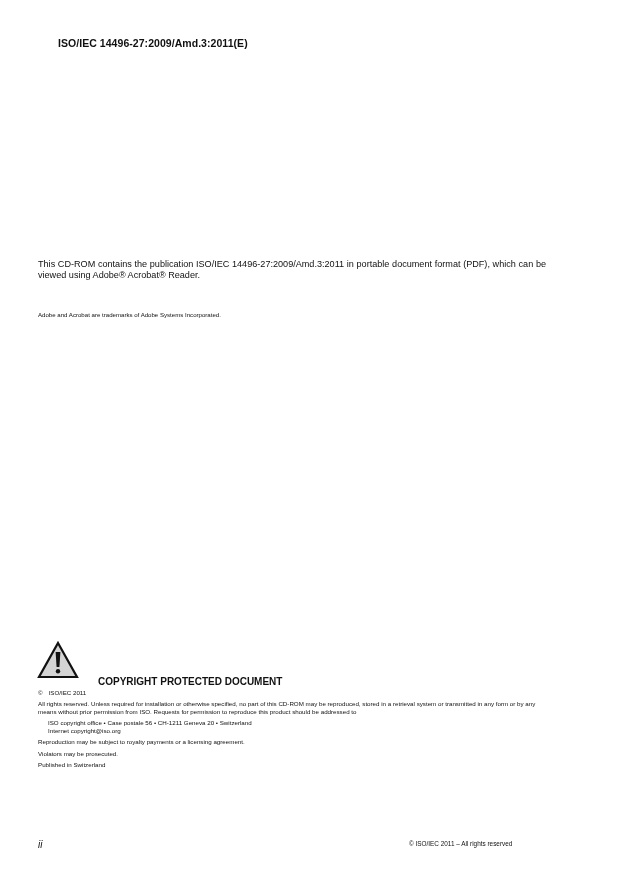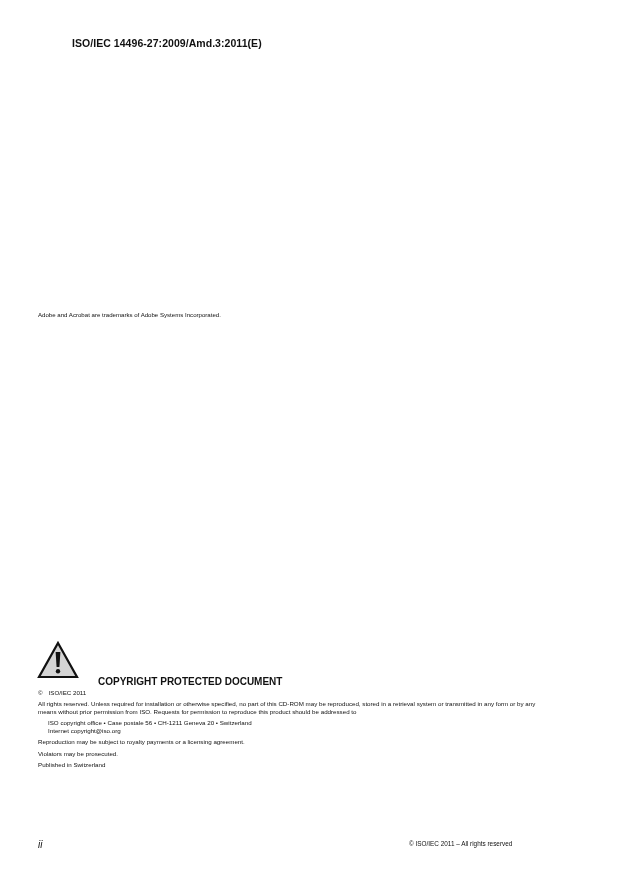--- a/index.html
+++ b/index.html
@@ -1,37 +1,38 @@
 <!DOCTYPE html>
 <html><head>
   <meta charset="utf-8">
   <style>
     html, body { margin: 0; padding: 0; background: #ffffff; }
     body { width: 620px; height: 877px; position: relative; overflow: hidden; font-family: "Liberation Sans", sans-serif; color: #111; }
     .page { position: absolute; inset: 0; }
-    .header-title { position: absolute; left: 52px; top: 37px; font-size: 10.5px; font-weight: bold; letter-spacing: 0.05px; padding-left: 20px; }
+    .header-title { position: absolute; left: 38px; top: 37px; font-size: 10.5px; font-weight: bold; letter-spacing: 0.05px; padding-left: 20px; }
     .intro { position: absolute; left: 38px; top: 259px; width: 508px; font-size: 9.1px; line-height: 11.4px; text-align: justify; text-align-last: left; }
     .trademark { position: absolute; left: 38px; top: 311px; font-size: 6.1px; }
     .warn-icon { position: absolute; left: 37px; top: 641px; width: 42px; height: 38px; }
     .copyright-heading { position: absolute; left: 98px; top: 676px; font-size: 10px; font-weight: bold; }
     .cp-block { position: absolute; left: 38px; top: 689px; width: 512px; font-size: 6.2px; line-height: 8.1px; }
     .cp-line { display: block; }
     .cp-sym { margin-right: 6px; }
     .gap { margin-top: 3px; }
     .indent { padding-left: 10px; }
     .footer-left { position: absolute; left: 38px; top: 839px; font-size: 10px; font-style: italic; }
     .footer-right { position: absolute; left: 409px; top: 840px; font-size: 6.4px; }
   </style>
 </head>
 <body>
 
 <div class="page">
 
   <div class="header-title">ISO/IEC 14496-27:2009/Amd.3:2011(E)</div>
 
+  <div class="intro">This CD-ROM contains the publication ISO/IEC 14496-27:2009/Amd.3:2011 in portable document format (PDF), which can be viewed using Adobe® Acrobat® Reader.</div>
 
   <div class="trademark">Adobe and Acrobat are trademarks of Adobe Systems Incorporated.</div>
 
   <svg class="warn-icon" viewBox="0 0 42 38">
     <polygon points="21,2 40,36 2,36" fill="#d4d4d4" stroke="#111" stroke-width="2.2" stroke-linejoin="miter"></polygon>
     <path d="M18.6,11 L23.4,11 L22.4,26 L19.6,26 Z" fill="#111"></path>
     <circle cx="21" cy="30.3" r="2.2" fill="#111"></circle>
   </svg>
 
   <div class="copyright-heading">COPYRIGHT PROTECTED DOCUMENT</div>

